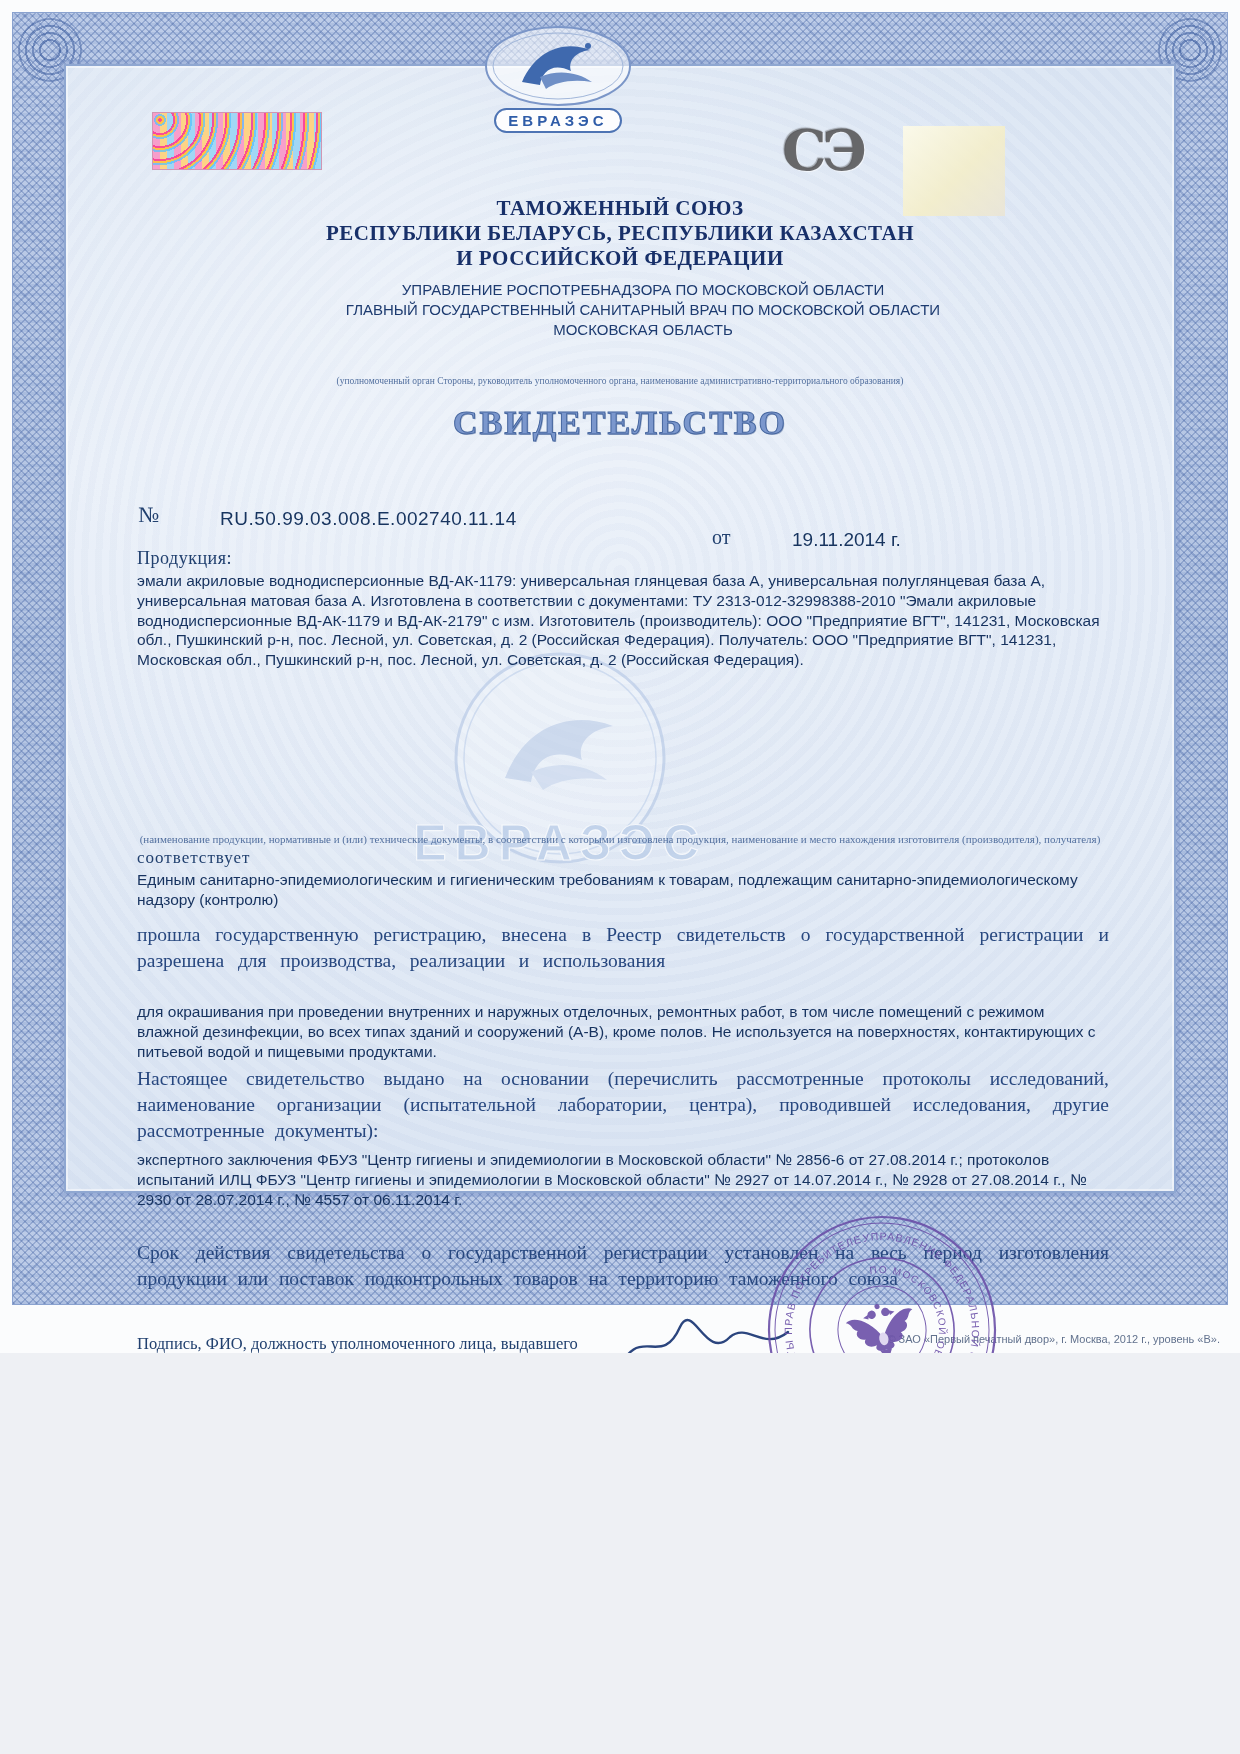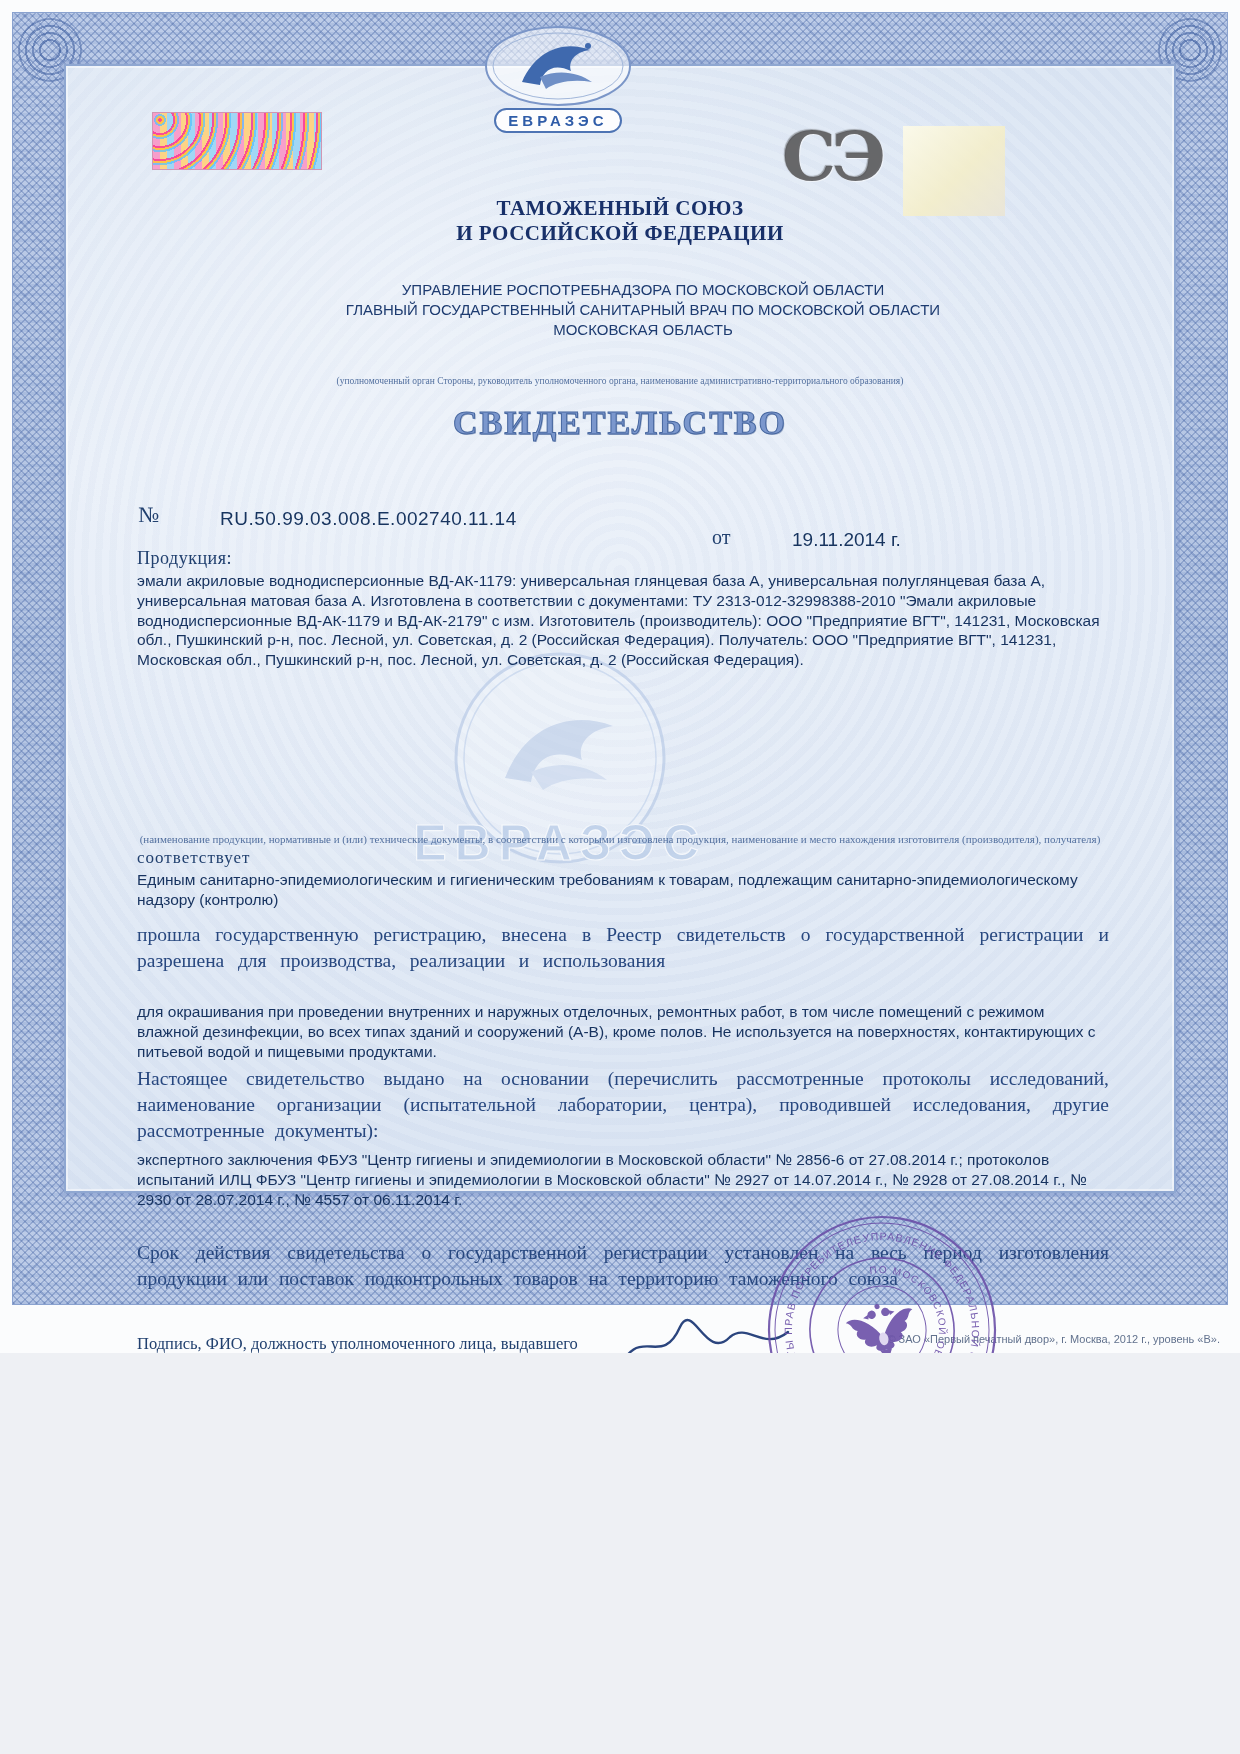--- a/index.html
+++ b/index.html
@@ -59,21 +59,21 @@
     padding:2px 12px;color:#2f5ca8;font-weight:bold;font-size:15px;letter-spacing:4px;
     font-family:"Liberation Sans",sans-serif;
   }
   .foil-patch{
     left:903px;top:126px;width:102px;height:90px;z-index:1;
     background:linear-gradient(135deg,#fdfbe9,#f4eec9 55%,#eae5d6);
     opacity:.9;
   }
   .se-mark{
     left:782px;top:122px;z-index:2;font-family:"DejaVu Serif",serif;font-weight:bold;
-    font-size:68px;line-height:1;color:rgba(88,88,90,.88);letter-spacing:-4px;
+    font-size:56px;line-height:1;color:rgba(88,88,90,.88);letter-spacing:-4px;
     text-shadow:1px 1px 0 rgba(255,255,255,.5), -1px -1px 1px rgba(60,60,60,.4);
   }
 
   
   .union{top:196px;font-weight:bold;font-size:21px;line-height:25px;color:#183069;letter-spacing:.5px;z-index:2;}
   .authority{top:280px;font-size:15px;line-height:20px;color:#1d3b70;z-index:2;}
   .small-note{font-size:9.5px;color:#53709f;z-index:2;}
   .cert-title{
     top:404px;font-weight:bold;font-size:34px;letter-spacing:2px;z-index:2;
     color:#7b97cd;-webkit-text-stroke:1px #46669f;
@@ -133,20 +133,21 @@
       <circle cx="108" cy="22" r="3" fill="#3f69ae"></circle>
     </svg>
     <div class="logo-pill">ЕВРАЗЭС</div>
   </div>
 
   <div class="abs foil-patch"></div>
   <div class="abs se-mark">СЭ</div>
 
   <div class="abs center union">
     <div>ТАМОЖЕННЫЙ СОЮЗ</div>
+    <div>РЕСПУБЛИКИ БЕЛАРУСЬ, РЕСПУБЛИКИ КАЗАХСТАН</div>
     <div>И РОССИЙСКОЙ ФЕДЕРАЦИИ</div>
   </div>
 
   <div class="abs center authority sans">
     <div>УПРАВЛЕНИЕ РОСПОТРЕБНАДЗОРА ПО МОСКОВСКОЙ ОБЛАСТИ</div>
     <div>ГЛАВНЫЙ ГОСУДАРСТВЕННЫЙ САНИТАРНЫЙ ВРАЧ ПО МОСКОВСКОЙ ОБЛАСТИ</div>
     <div>МОСКОВСКАЯ ОБЛАСТЬ</div>
   </div>
 
   <div class="abs center small-note" style="top:376px;">(уполномоченный орган Стороны, руководитель уполномоченного органа, наименование административно-территориального образования)</div>

